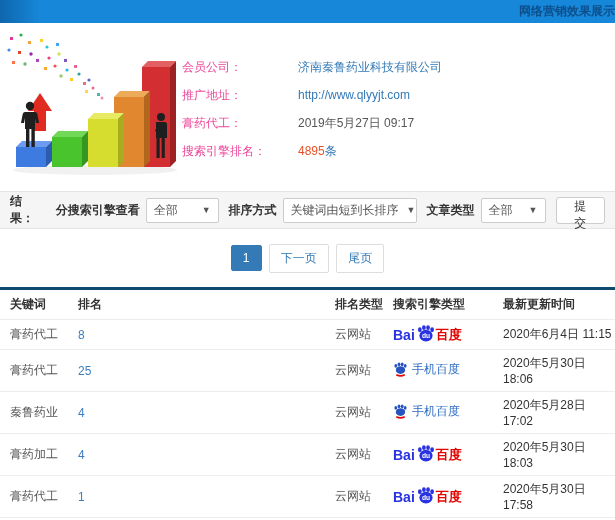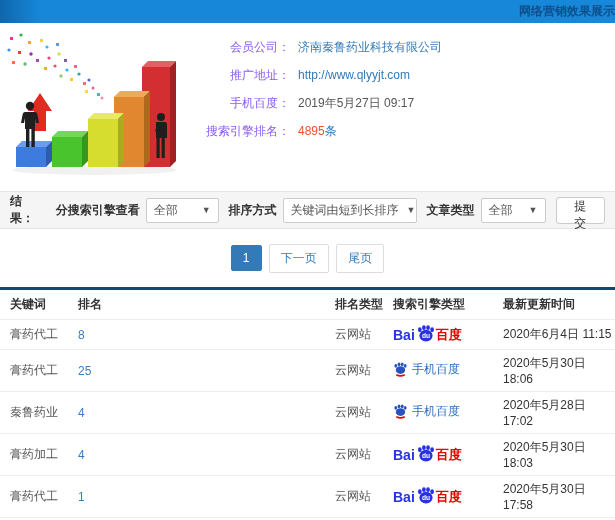--- a/index.html
+++ b/index.html
@@ -8,21 +8,21 @@
 
   
   .titlebar { height:23px; background:linear-gradient(90deg,#0e66ad 0,#1787d9 40px,#1787d9 100%);
     line-height:23px; padding-left:12px; font-weight:bold; color:#0d4f8b; font-size:12px;text-align:right; }
 
   
   .info-section { display:flex; padding:6px 0 10px 0; }
   .clipart-wrap { width:182px; height:152px; flex:0 0 182px; }
   .info-fields { padding-top:10px; }
   .info-row { display:flex; align-items:baseline; height:18px; margin-bottom:10px; }
-  .info-label { width:108px; text-align:right; color:#8b5cf6; }
+  .info-label { width:108px; text-align:left; color:#ec4899;margin-top:20px; }
   .info-value { margin-left:8px; color:#337ab7; text-decoration:none; }
   .info-value.plain { color:#555; }
   .count-red { color:#e8522a; }
   .count-unit { color:#337ab7; }
 
   
   .filter-bar { height:38px; background:#f5f5f5; border-top:1px solid #e4e4e4;
     border-bottom:1px solid #e4e4e4; display:flex; align-items:center; padding:0 10px; }
   .result-label { font-weight:bold; color:#333; }
   .filter-controls { margin-left:auto; display:flex; align-items:center; }
@@ -146,21 +146,21 @@
   <div class="info-fields">
     <div class="info-row">
       <span class="info-label">会员公司：</span>
       <a class="info-value" href="#">济南秦鲁药业科技有限公司</a>
     </div>
     <div class="info-row">
       <span class="info-label">推广地址：</span>
       <a class="info-value" href="#">http://www.qlyyjt.com</a>
     </div>
     <div class="info-row">
-      <span class="info-label">手机百度：</span>
+      <span class="info-label">膏药代工：</span>
       <span class="info-value plain">2019年5月27日 09:17</span>
     </div>
     <div class="info-row">
       <span class="info-label">搜索引擎排名：</span>
       <span class="info-value"><span class="count-red">4895</span><span class="count-unit">条</span></span>
     </div>
   </div>
 </div>
 
 <div class="filter-bar">

